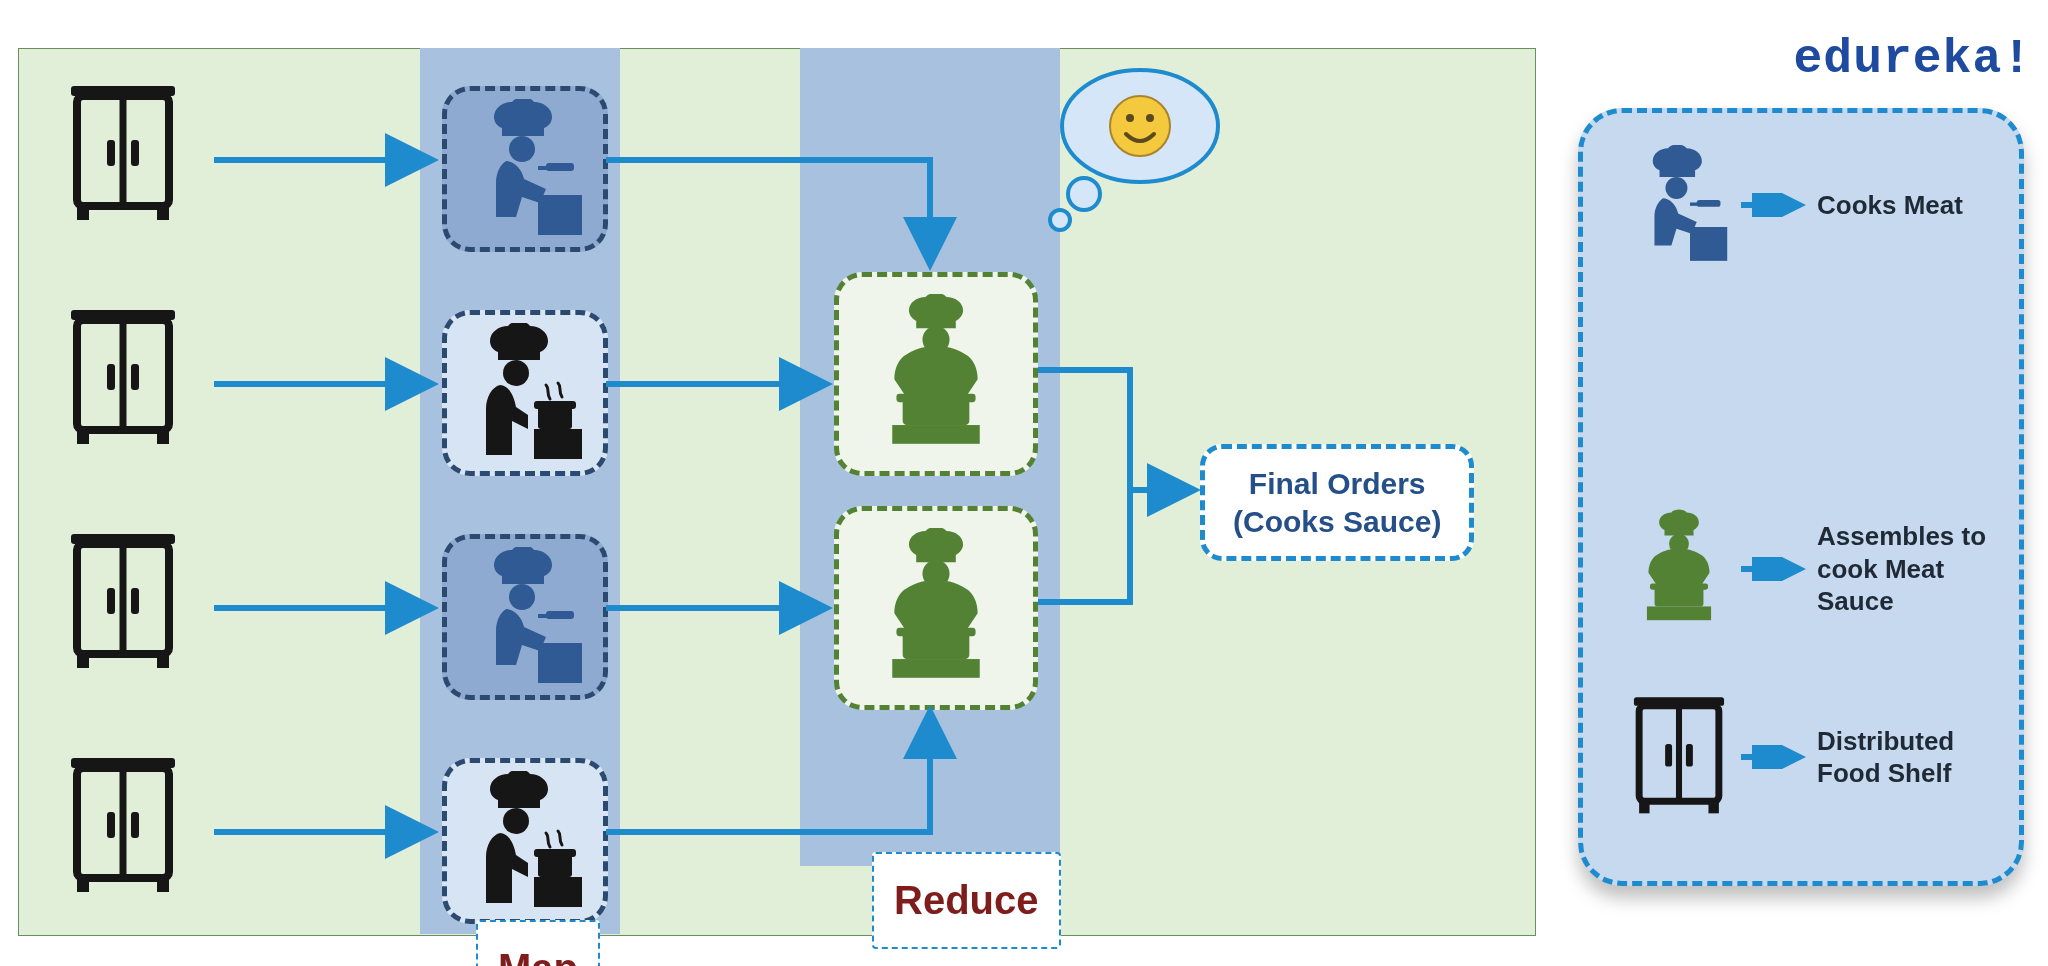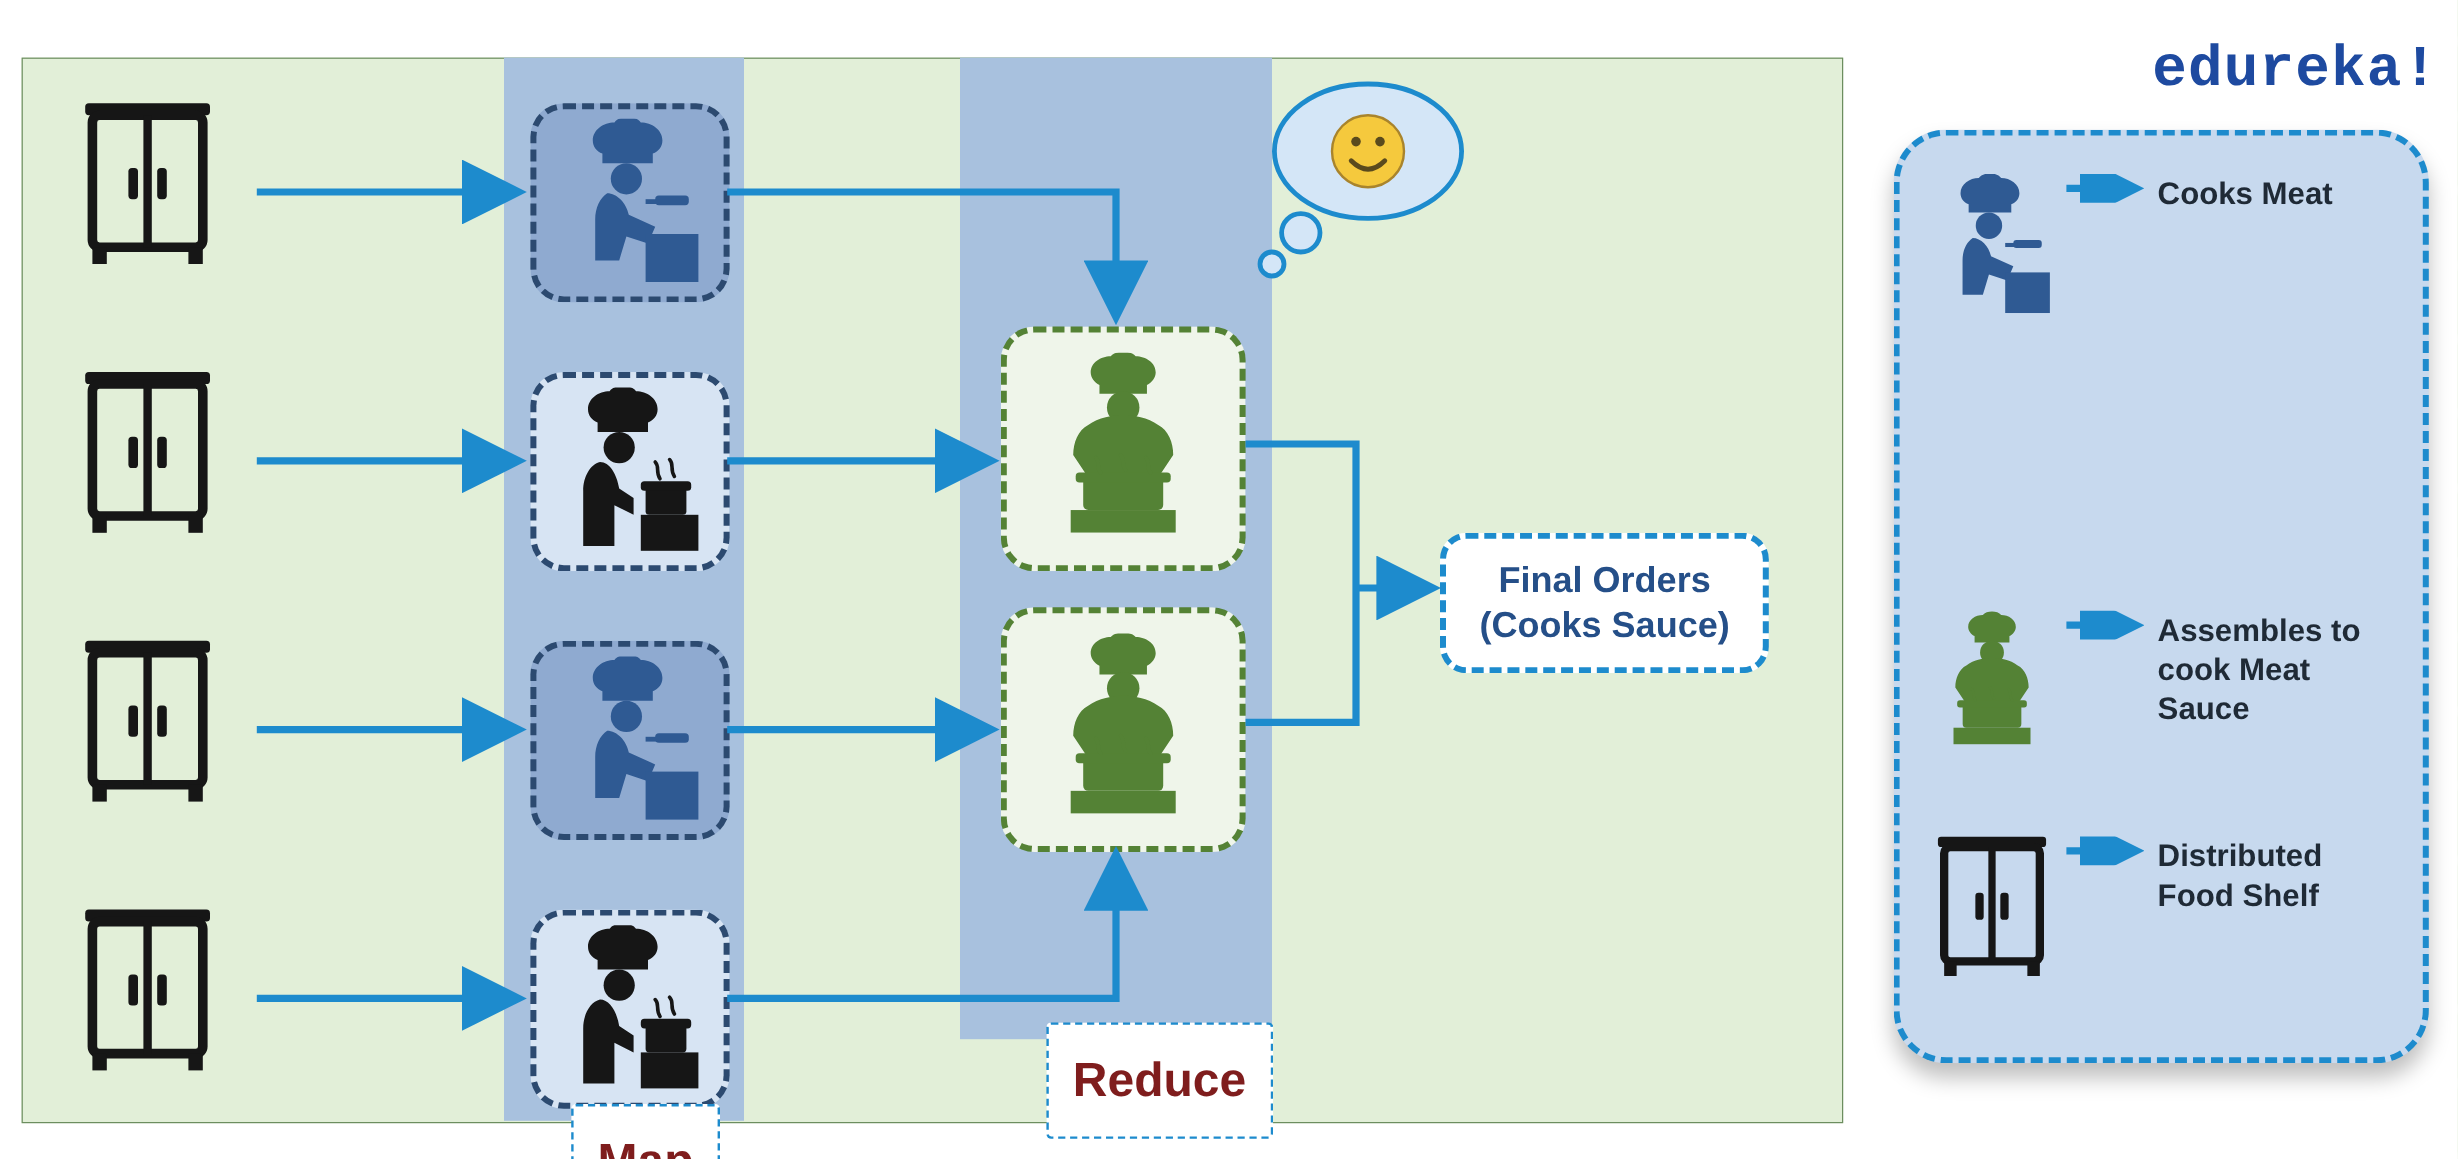--- a/index.html
+++ b/index.html
@@ -22,21 +22,21 @@
   .box.map-chef.lt{background:#d7e4f3;}
   .box.map-chef.dk{background:#8faad0;}
   .box.reduce-chef{width:194px;height:194px;border-color:#548235;background:#eff5ea;}
   .tag{position:absolute;background:#fff;border:2px dashed #1d8bcd;padding:24px 20px;
     font-size:40px;font-weight:700;color:#7f1d1d;z-index:7;border-radius:4px;}
   .final{position:absolute;background:#fff;border:5px dashed #1d8bcd;border-radius:22px;
     padding:16px 28px;text-align:center;font-size:30px;font-weight:700;color:#254f88;z-index:7;line-height:1.25;}
   .legend{position:absolute;right:24px;top:108px;width:436px;height:768px;
     background:#c7d9ee;border:5px dashed #1d8bcd;border-radius:44px;z-index:4;
     box-shadow:0 12px 18px rgba(0,0,0,.25);}
-  .legend-row{position:absolute;left:17px;width:392px;display:flex;align-items:flex-start;}
+  .legend-row{position:absolute;left:36px;width:392px;display:flex;align-items:center;}
   .legend-ico{width:120px;height:120px;display:flex;align-items:center;justify-content:center;flex:0 0 120px;}
   .legend-arr{width:70px;display:flex;align-items:center;justify-content:center;}
   .legend-txt{flex:1;font-size:26px;font-weight:600;color:#1f2a36;line-height:1.25;padding-left:8px;}
   .smiley-wrap{position:absolute;z-index:8;}
   svg{display:block;}
 </style>
 </head>
 <body>
 
 <div class="stage">

